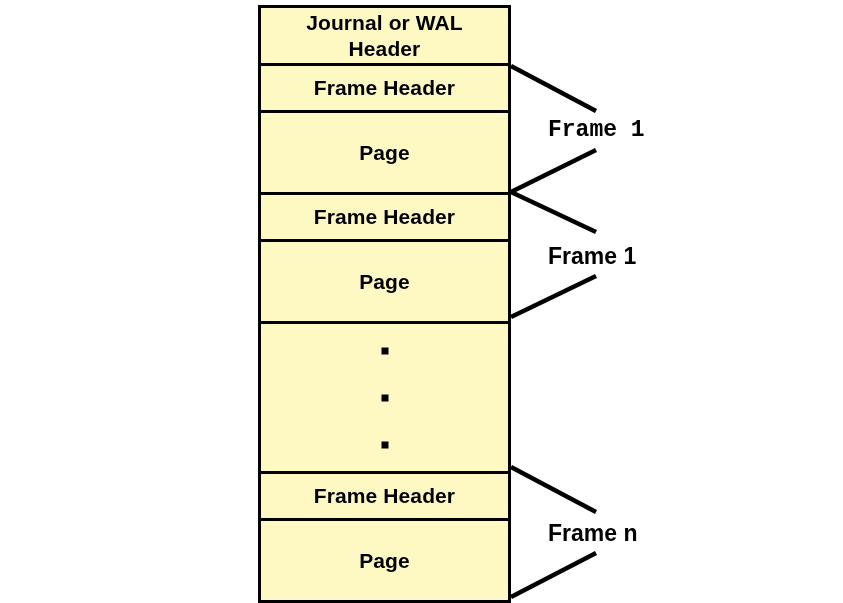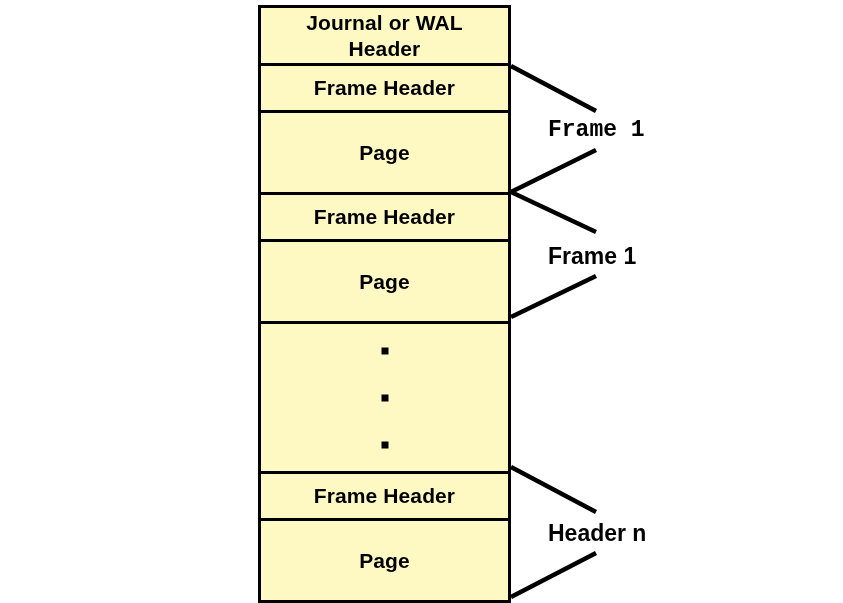--- a/index.html
+++ b/index.html
@@ -159,15 +159,15 @@
 
       <line x1="511" y1="467" x2="596" y2="512"></line>
       <line x1="511" y1="597" x2="596" y2="553"></line>
     </g>
   </svg>
 
   <div class="frame-label frame-label-1">Frame 1</div>
 
   <div class="frame-label frame-label-2">Frame 1</div>
 
-  <div class="frame-label frame-label-n">Header n</div>
+  <div class="frame-label frame-label-n">Frame n</div>
 
 </div>
 
 </body></html>

